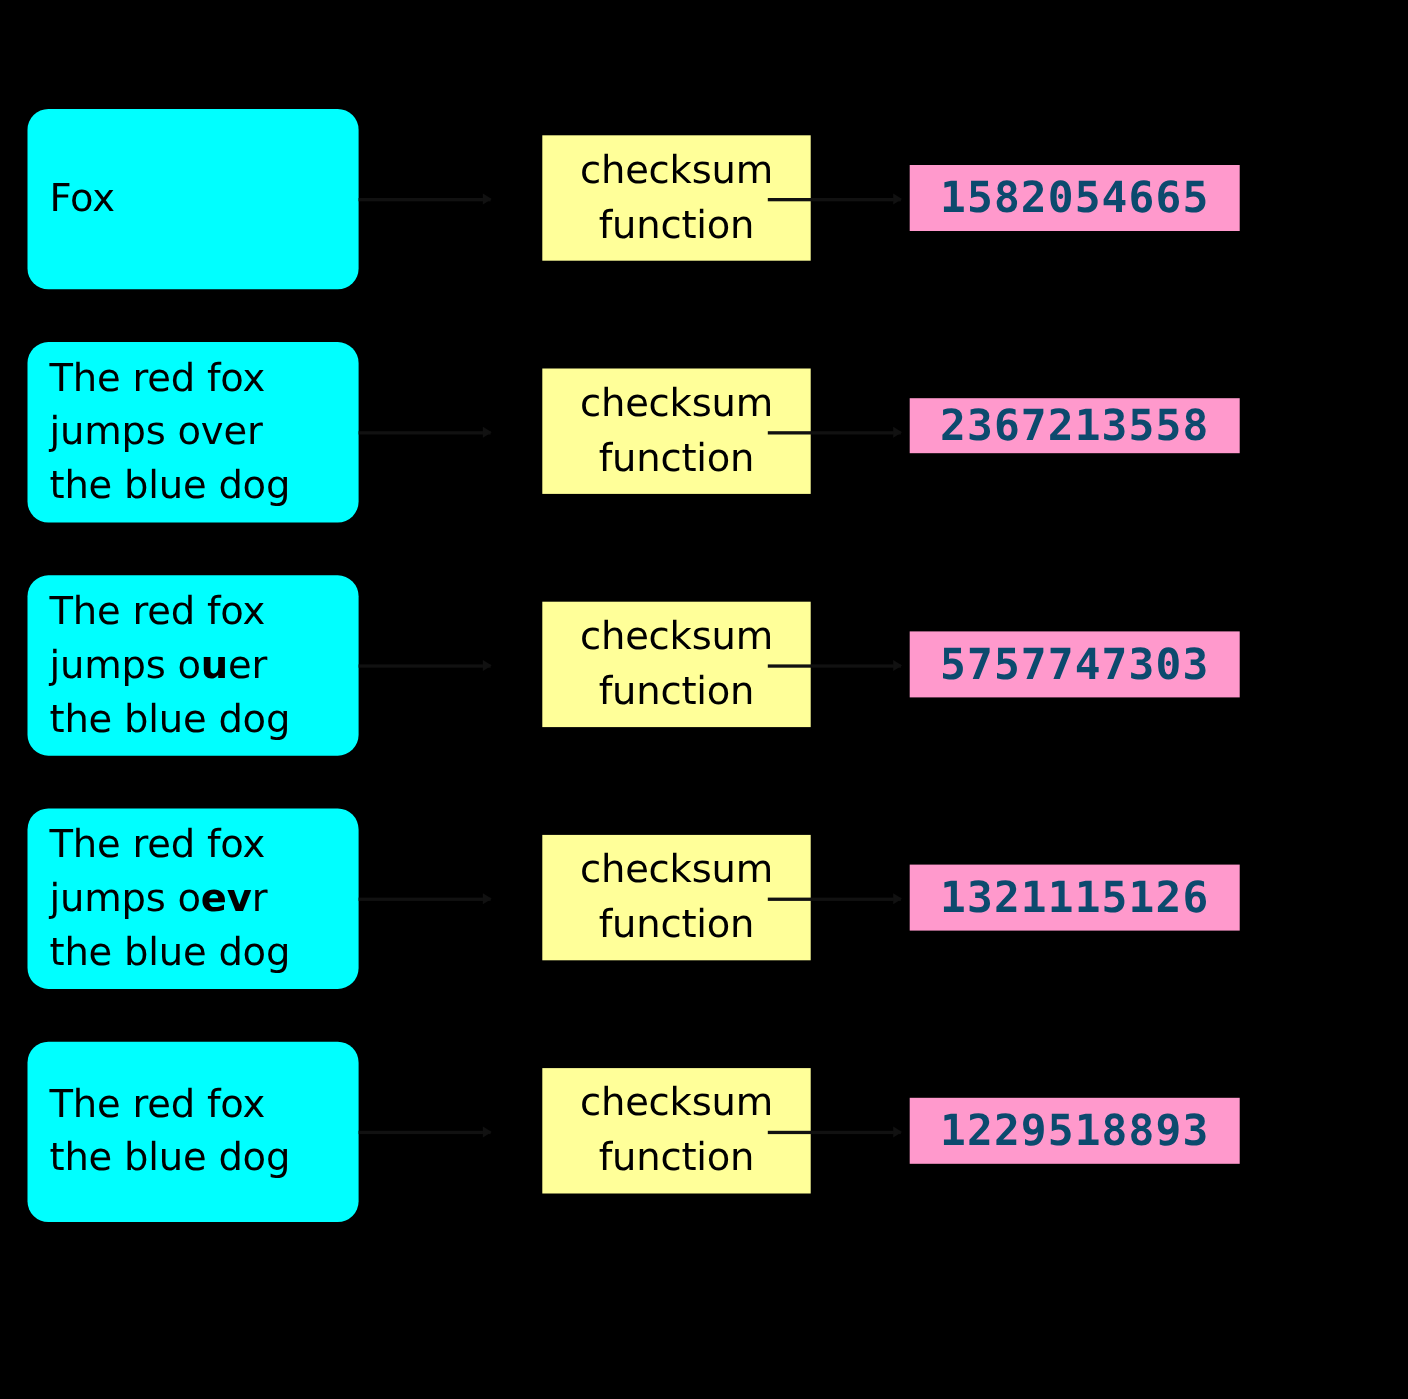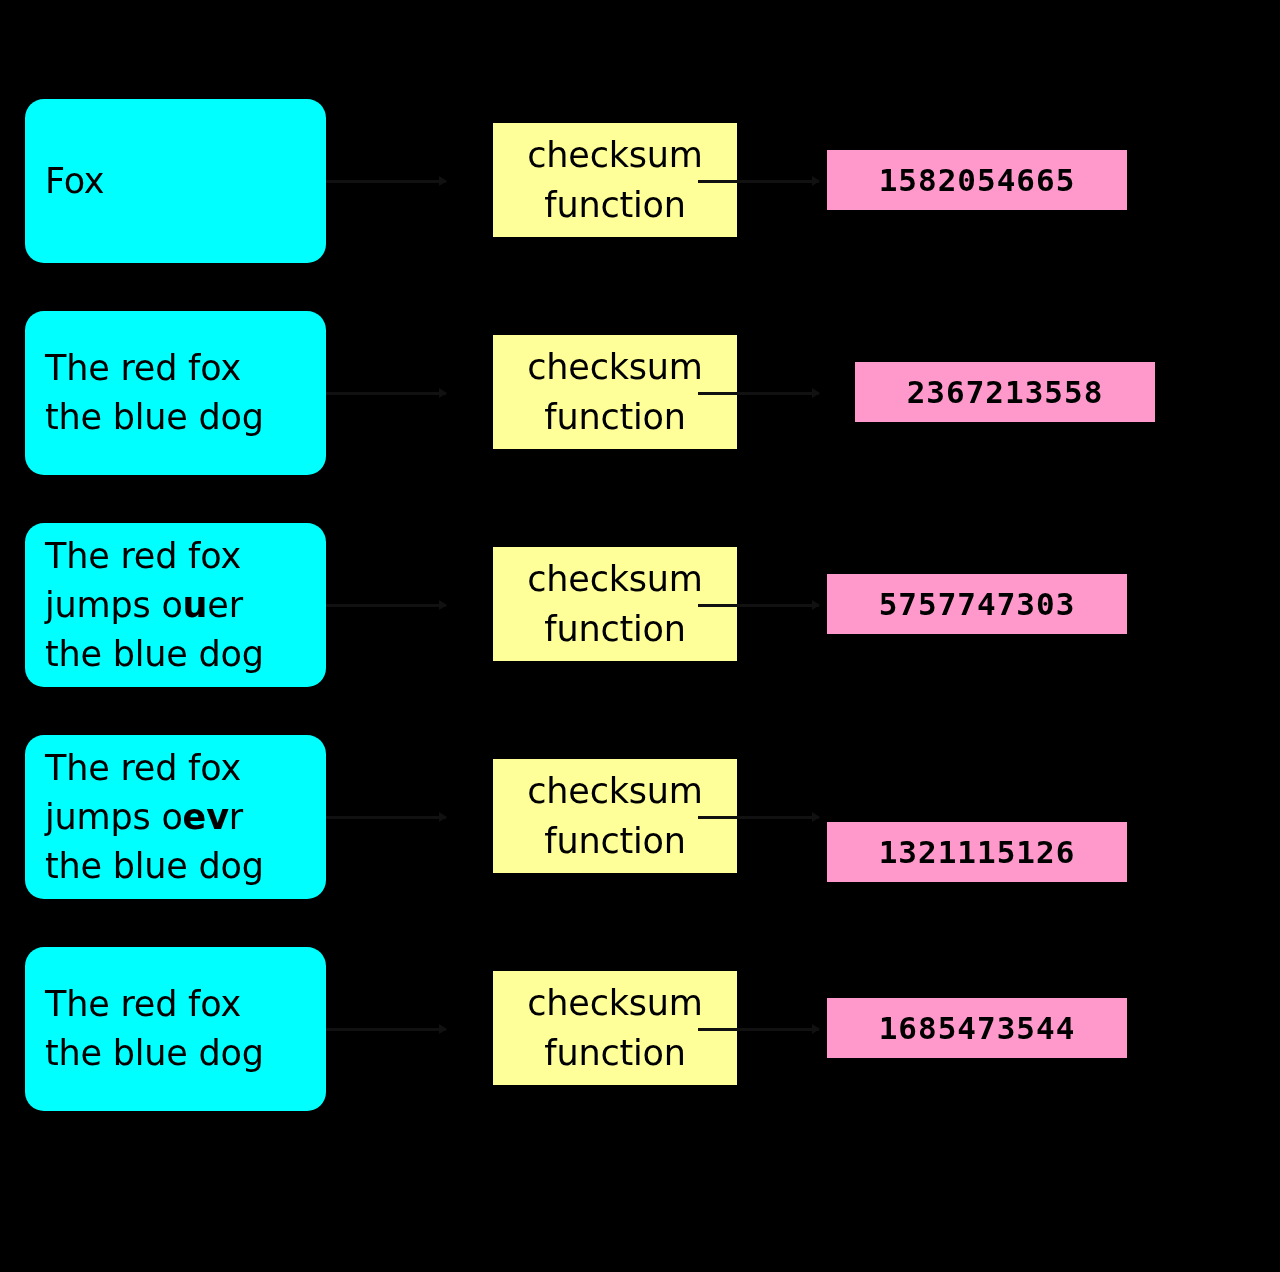--- a/index.html
+++ b/index.html
@@ -73,28 +73,28 @@
     margin-left: 39px;
   }
   .fn-box .line { display: block; text-align: center; }
 
   
   .sum-box {
     position: absolute;
     left: 827px;
     width: 300px;
     background: #ff99cc;
-    color: #000000;
+    color: #0c4a6e;
     box-sizing: border-box;
     display: flex;
     align-items: center;
     justify-content: center;
     font-family: "DejaVu Sans Mono", monospace;
     font-weight: bold;
-    font-size: 31px;
+    font-size: 39px;
     letter-spacing: 1px;
   }
 
   
   .arrow {
     position: absolute;
     height: 3px;
     background: #111111;
   }
   .arrow::after {
@@ -117,52 +117,52 @@
       <div class="input-box" style="top: 99px; height: 164px; width: 301px; background: rgb(0, 255, 255);"><span class="line"><span>Fox</span></span></div>
       <div class="arrow" style="left: 326px; width: 120px; top: 180px; background: rgb(17, 17, 17);"></div>
       <div class="fn-box" style="top: 123px; height: 114px; background: rgb(255, 255, 153);">
         <span class="line">checksum</span>
         <span class="line">function</span>
       </div>
       <div class="arrow" style="left: 698px; width: 121px; top: 180px; background: rgb(17, 17, 17);"></div>
       <div class="sum-box" style="top: 150px; height: 60px; background: rgb(255, 153, 204);">1582054665</div>
     </div>
     <div class="row">
-      <div class="input-box" style="top: 311px; height: 164px; width: 301px; background: rgb(0, 255, 255);"><span class="line"><span>The red fox</span></span><span class="line"><span>the blue dog</span></span></div>
+      <div class="input-box" style="top: 311px; height: 164px; width: 301px; background: rgb(0, 255, 255);"><span class="line"><span>The red fox</span></span><span class="line"><span>jumps over</span></span><span class="line"><span>the blue dog</span></span></div>
       <div class="arrow" style="left: 326px; width: 120px; top: 392px; background: rgb(17, 17, 17);"></div>
       <div class="fn-box" style="top: 335px; height: 114px; background: rgb(255, 255, 153);">
         <span class="line">checksum</span>
         <span class="line">function</span>
       </div>
       <div class="arrow" style="left: 698px; width: 121px; top: 392px; background: rgb(17, 17, 17);"></div>
-      <div class="sum-box" style="top: 362px; height: 60px; background: rgb(255, 153, 204); margin-left: 28px;">2367213558</div>
+      <div class="sum-box" style="top: 362px; height: 50px; background: rgb(255, 153, 204);">2367213558</div>
     </div>
     <div class="row">
       <div class="input-box" style="top: 523px; height: 164px; width: 301px; background: rgb(0, 255, 255);"><span class="line"><span>The red fox</span></span><span class="line"><span>jumps o</span><b>u</b><span>er</span></span><span class="line"><span>the blue dog</span></span></div>
       <div class="arrow" style="left: 326px; width: 120px; top: 604px; background: rgb(17, 17, 17);"></div>
       <div class="fn-box" style="top: 547px; height: 114px; background: rgb(255, 255, 153);">
         <span class="line">checksum</span>
         <span class="line">function</span>
       </div>
       <div class="arrow" style="left: 698px; width: 121px; top: 604px; background: rgb(17, 17, 17);"></div>
       <div class="sum-box" style="top: 574px; height: 60px; background: rgb(255, 153, 204);">5757747303</div>
     </div>
     <div class="row">
       <div class="input-box" style="top: 735px; height: 164px; width: 301px; background: rgb(0, 255, 255);"><span class="line"><span>The red fox</span></span><span class="line"><span>jumps o</span><b>ev</b><span>r</span></span><span class="line"><span>the blue dog</span></span></div>
       <div class="arrow" style="left: 326px; width: 120px; top: 816px; background: rgb(17, 17, 17);"></div>
       <div class="fn-box" style="top: 759px; height: 114px; background: rgb(255, 255, 153);">
         <span class="line">checksum</span>
         <span class="line">function</span>
       </div>
       <div class="arrow" style="left: 698px; width: 121px; top: 816px; background: rgb(17, 17, 17);"></div>
-      <div class="sum-box" style="top: 786px; height: 60px; background: rgb(255, 153, 204); margin-top: 36px;">1321115126</div>
+      <div class="sum-box" style="top: 786px; height: 60px; background: rgb(255, 153, 204);">1321115126</div>
     </div>
     <div class="row">
       <div class="input-box" style="top: 947px; height: 164px; width: 301px; background: rgb(0, 255, 255);"><span class="line"><span>The red fox</span></span><span class="line"><span>the blue dog</span></span></div>
       <div class="arrow" style="left: 326px; width: 120px; top: 1028px; background: rgb(17, 17, 17);"></div>
       <div class="fn-box" style="top: 971px; height: 114px; background: rgb(255, 255, 153);">
         <span class="line">checksum</span>
         <span class="line">function</span>
       </div>
       <div class="arrow" style="left: 698px; width: 121px; top: 1028px; background: rgb(17, 17, 17);"></div>
-      <div class="sum-box" style="top: 998px; height: 60px; background: rgb(255, 153, 204);">1685473544</div>
+      <div class="sum-box" style="top: 998px; height: 60px; background: rgb(255, 153, 204);">1229518893</div>
     </div>
   </div>
 
 </body></html>

